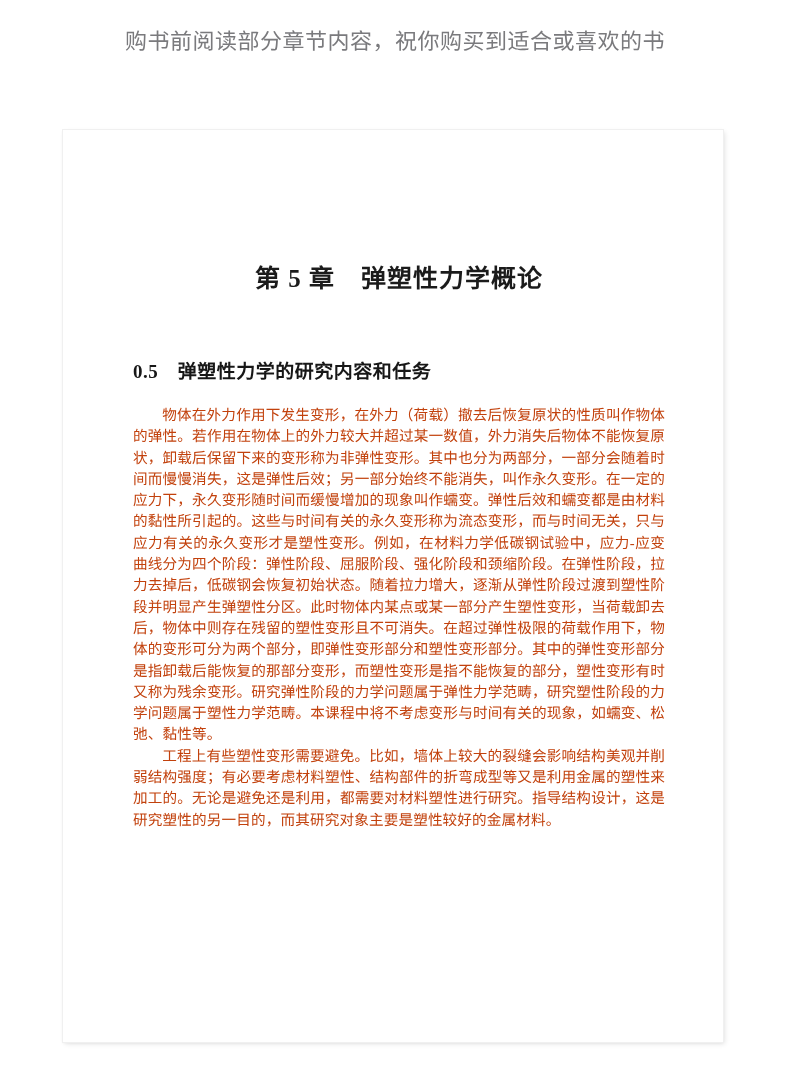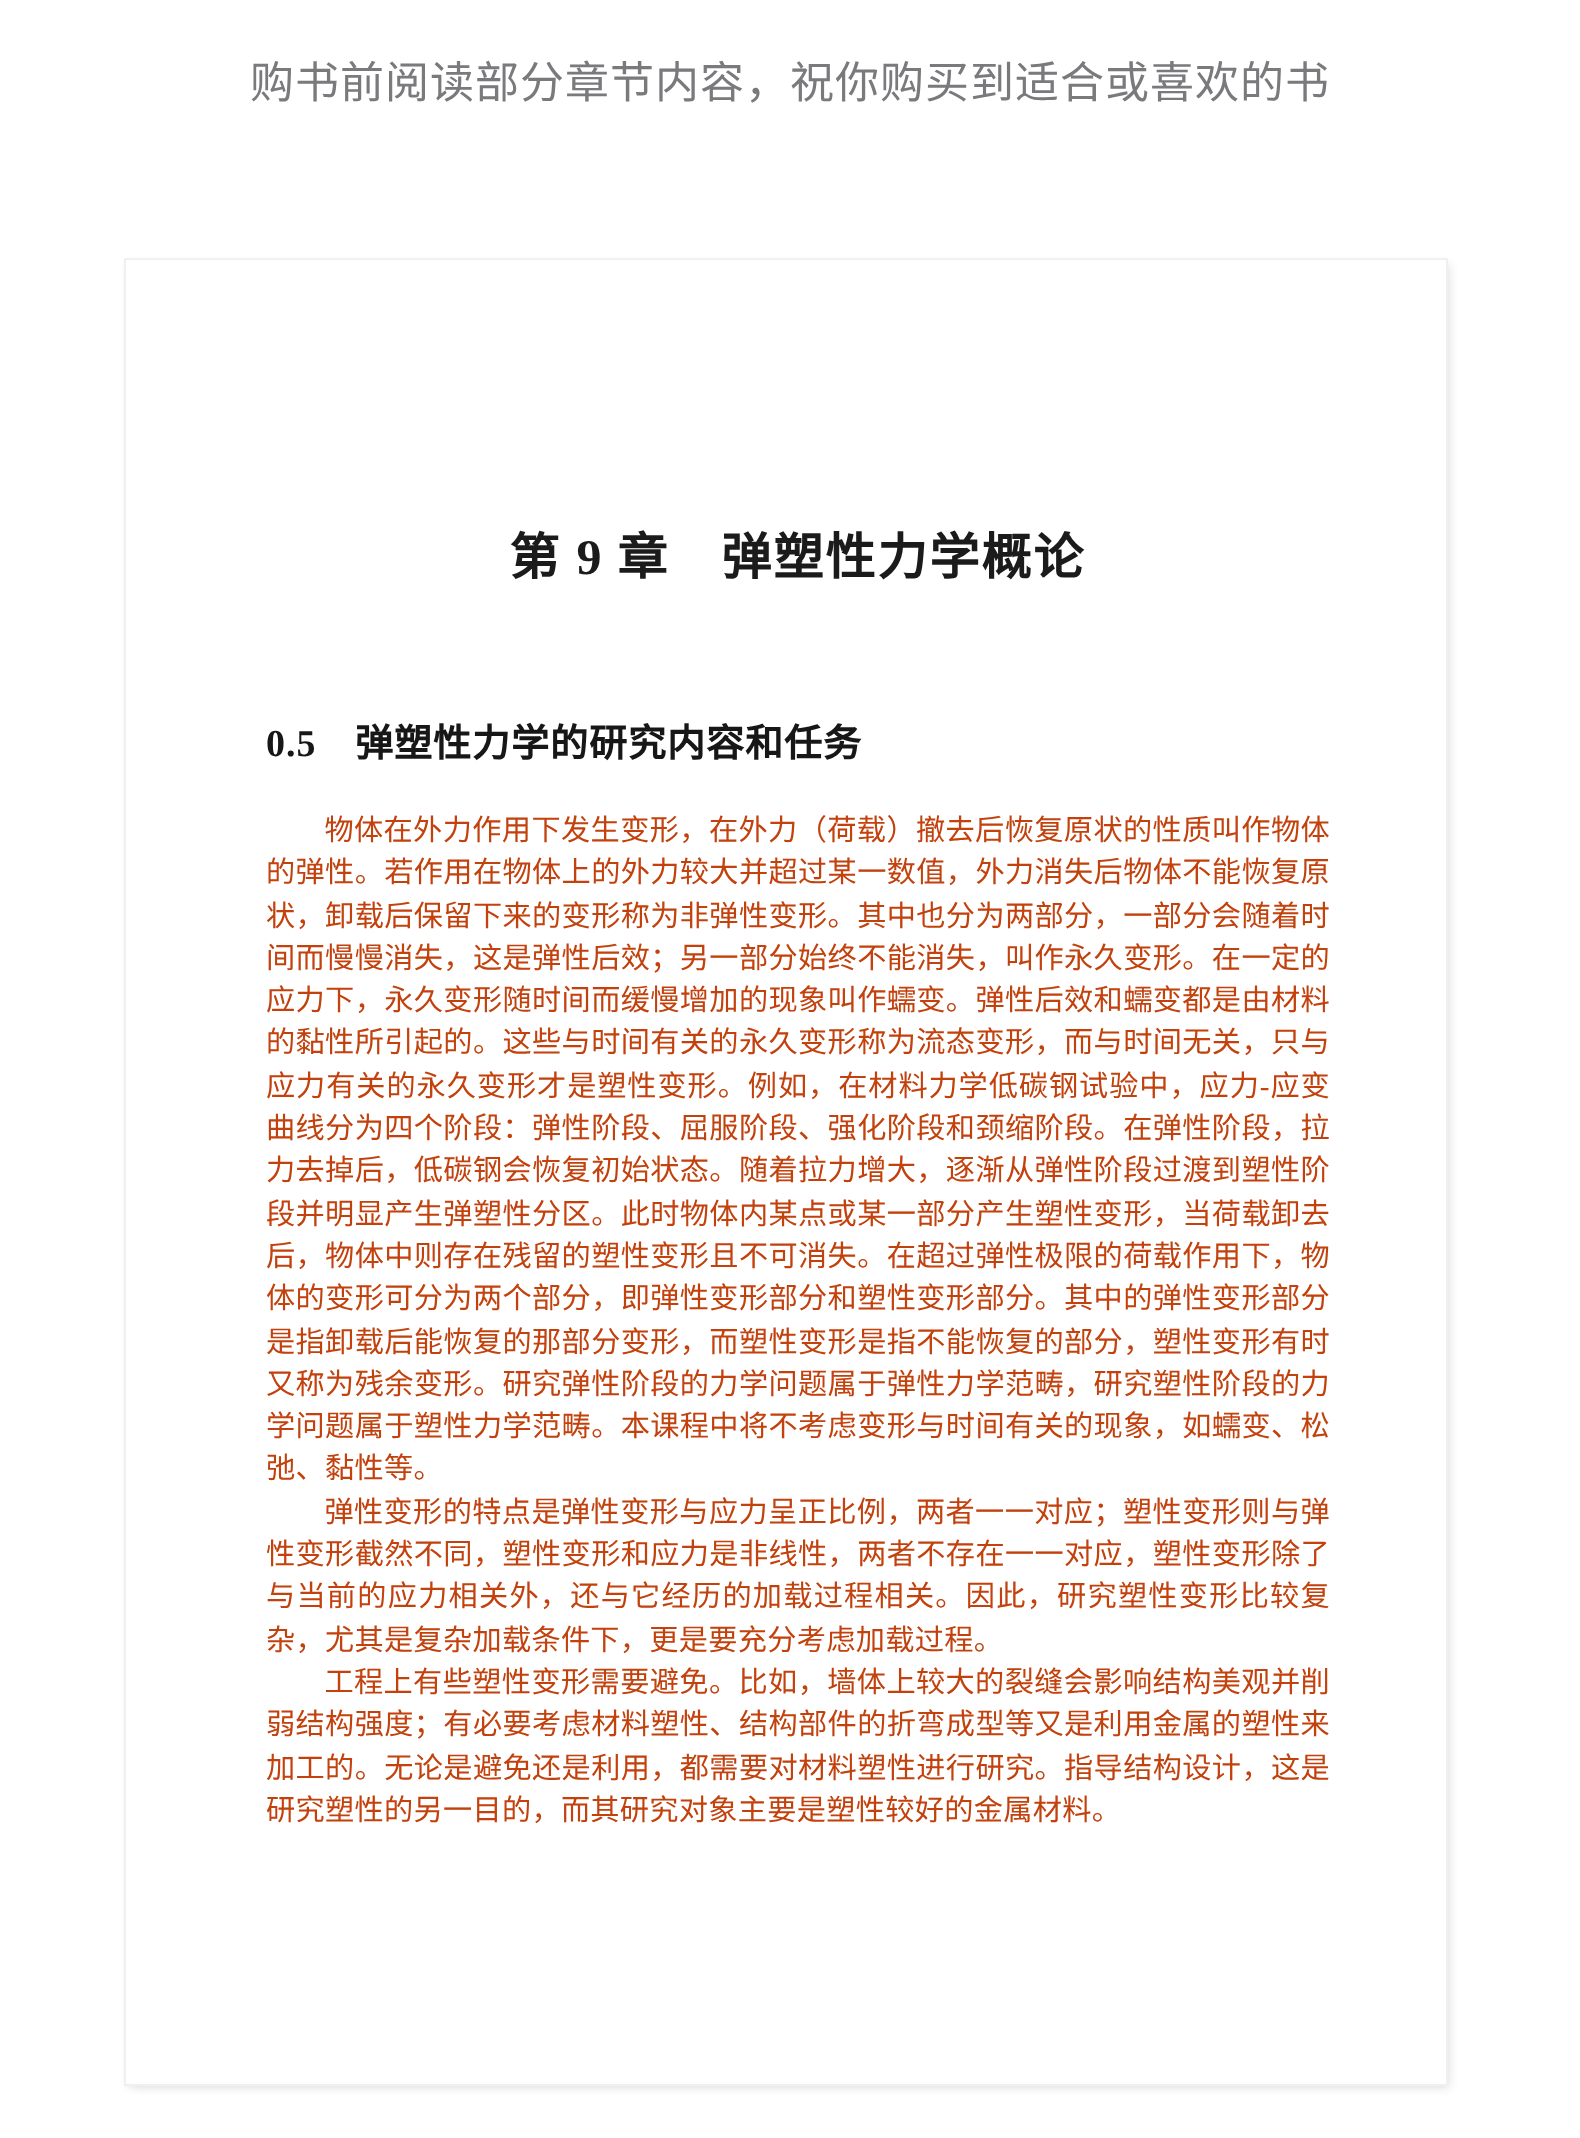--- a/index.html
+++ b/index.html
@@ -105,24 +105,23 @@
 </head>
 <body>
 
 <div class="banner">
   <div class="banner-text">购书前阅读部分章节内容，祝你购买到适合或喜欢的书</div>
 </div>
 
 <div class="page-sheet">
   <div class="page-inner">
 
-    <h1 class="chapter-title">第 9 章　弹塑性力学概论</h1>
+    <h1 class="chapter-title">第 5 章　弹塑性力学概论</h1>
 
     <h2 class="section-heading">0.5　弹塑性力学的研究内容和任务</h2>
 
     <div class="body-copy">
       <p>物体在外力作用下发生变形，在外力（荷载）撤去后恢复原状的性质叫作物体的弹性。若作用在物体上的外力较大并超过某一数值，外力消失后物体不能恢复原状，卸载后保留下来的变形称为非弹性变形。其中也分为两部分，一部分会随着时间而慢慢消失，这是弹性后效；另一部分始终不能消失，叫作永久变形。在一定的应力下，永久变形随时间而缓慢增加的现象叫作蠕变。弹性后效和蠕变都是由材料的黏性所引起的。这些与时间有关的永久变形称为流态变形，而与时间无关，只与应力有关的永久变形才是塑性变形。例如，在材料力学低碳钢试验中，应力-应变曲线分为四个阶段：弹性阶段、屈服阶段、强化阶段和颈缩阶段。在弹性阶段，拉力去掉后，低碳钢会恢复初始状态。随着拉力增大，逐渐从弹性阶段过渡到塑性阶段并明显产生弹塑性分区。此时物体内某点或某一部分产生塑性变形，当荷载卸去后，物体中则存在残留的塑性变形且不可消失。在超过弹性极限的荷载作用下，物体的变形可分为两个部分，即弹性变形部分和塑性变形部分。其中的弹性变形部分是指卸载后能恢复的那部分变形，而塑性变形是指不能恢复的部分，塑性变形有时又称为残余变形。研究弹性阶段的力学问题属于弹性力学范畴，研究塑性阶段的力学问题属于塑性力学范畴。本课程中将不考虑变形与时间有关的现象，如蠕变、松弛、黏性等。</p>
-      <p>弹性变形的特点是弹性变形与应力呈正比例，两者一一对应；塑性变形则与弹性变形截然不同，塑性变形和应力是非线性，两者不存在一一对应，塑性变形除了与当前的应力相关外，还与它经历的加载过程相关。因此，研究塑性变形比较复杂，尤其是复杂加载条件下，更是要充分考虑加载过程。</p>
       <p>工程上有些塑性变形需要避免。比如，墙体上较大的裂缝会影响结构美观并削弱结构强度；有必要考虑材料塑性、结构部件的折弯成型等又是利用金属的塑性来加工的。无论是避免还是利用，都需要对材料塑性进行研究。指导结构设计，这是研究塑性的另一目的，而其研究对象主要是塑性较好的金属材料。</p>
     </div>
 
   </div>
 </div>
 
 </body></html>

